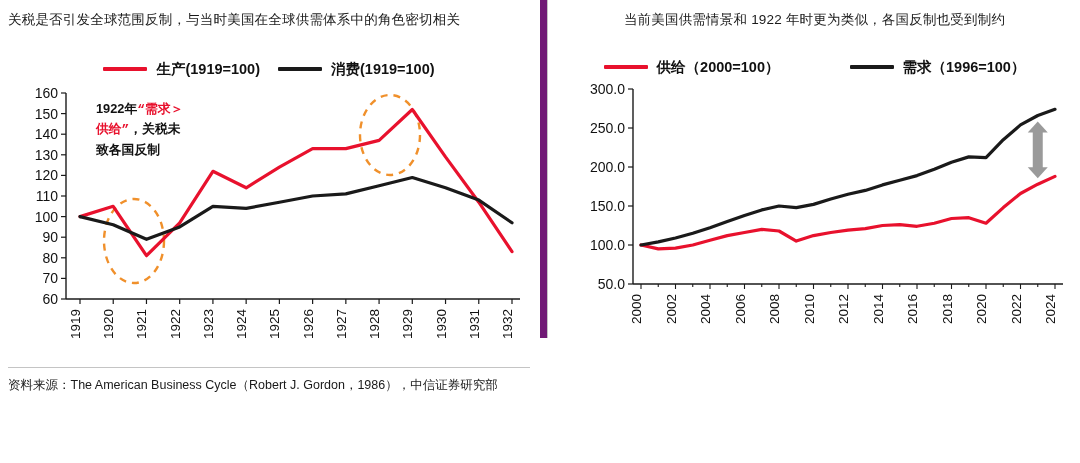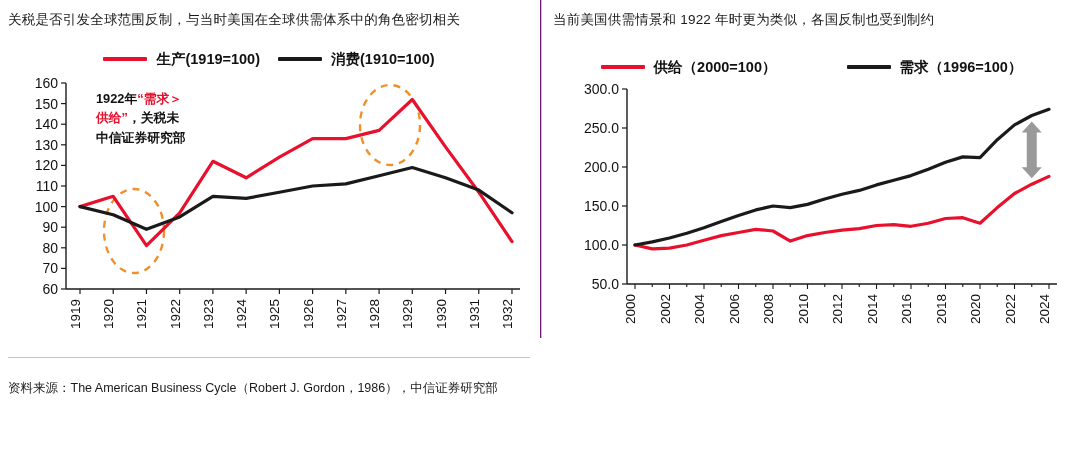--- a/index.html
+++ b/index.html
@@ -6,63 +6,63 @@
   body{
     width:1080px;height:463px;
     background:#ffffff;
     font-family:"Liberation Sans","DejaVu Sans",sans-serif;
     color:#1a1a1a;
     overflow:hidden;
   }
   .wrap{display:flex;width:1080px;height:338px;box-sizing:border-box;}
   .panel{position:relative;box-sizing:border-box;}
   .panel.left{width:540px;padding:8px 10px 0 8px;}
-  .panel.right{width:540px;padding:8px 10px 0 12px;border-left:1px solid #701a75;}
+  .panel.right{width:540px;padding:8px 10px 0 12px;border-left:7px solid #701a75;text-align:center;}
   .divider-v{position:absolute;left:0;top:0;bottom:0;width:1px;background:#c4c4c4;}
 
   .caption{
     font-size:13.5px;line-height:1.75;color:#1a1a1a;
     letter-spacing:.2px;
   }
 
   .legend{
     display:flex;justify-content:center;align-items:center;
-    gap:18px;margin-top:18px;margin-bottom:2px;
+    gap:18px;margin-top:28px;margin-bottom:2px;
   }
   .legend.right-legend{gap:70px;margin-top:26px;}
   .lg-item{display:flex;align-items:center;gap:9px;font-size:14.5px;font-weight:bold;color:#111;}
   .lg-line{width:44px;height:4px;border-radius:1px;display:inline-block;}
 
   .plot{position:relative;}
   .plot svg{display:block;}
 
   .footer{
     font-size:12.5px;line-height:1.8;color:#1a1a1a;
   }
-  .footer-sep{border-top:1px solid #c4c4c4;margin-top:6px;padding-top:19px;}
+  .footer-sep{border-top:1px solid #c4c4c4;margin-top:6px;padding-top:6px;}
 
   .ann{position:absolute;font-size:12.8px;font-weight:bold;line-height:1.55;color:#111;}
-  .ann .red{color:#e8112d;}
+  .ann .red{color:#e8112d;font-family:Liberation Mono, monospace;}
 </style>
 </head>
 <body>
 
 <div class="wrap">
 
   <div class="panel left">
     <div class="caption">关税是否引发全球范围反制，与当时美国在全球供需体系中的角色密切相关</div>
 
     <div class="legend">
       <div class="lg-item">
         <span class="lg-line" style="background:#e8112d;"></span>
         <span>生产(1919=100)</span>
       </div>
       <div class="lg-item">
         <span class="lg-line" style="background:#1a1a1a;"></span>
-        <span>消费(1910=100)</span>
+        <span>消费(1919=100)</span>
       </div>
     </div>
 
     <div class="plot">
       <svg width="520" height="280" viewBox="0 0 520 280">
 
         <line x1="58" y1="12" x2="58" y2="218" stroke="#1a1a1a" stroke-width="1.4"></line>
         <line x1="58" y1="218" x2="512" y2="218" stroke="#1a1a1a" stroke-width="1.4"></line>
 
         <g id="left-yticks" font-size="14" font-family="Liberation Sans, sans-serif" fill="#111" text-anchor="end">
@@ -124,21 +124,21 @@
         <ellipse cx="126" cy="160" rx="30" ry="42" fill="none" stroke="#f0902b" stroke-width="2.4" stroke-dasharray="7 6"></ellipse>
         <ellipse cx="382" cy="54" rx="30" ry="40" fill="none" stroke="#f0902b" stroke-width="2.4" stroke-dasharray="7 6"></ellipse>
 
         <polyline id="left-series-0" fill="none" stroke="#e8112d" stroke-width="3.2" stroke-linejoin="round" stroke-linecap="round" points="72.0,135.6 105.2,125.3 138.5,174.7 171.7,141.8 204.9,90.3 238.2,106.8 271.4,86.2 304.6,67.6 337.8,67.6 371.1,59.4 404.3,28.5 437.5,75.9 470.8,121.2 504.0,170.6"></polyline>
         <polyline id="left-series-1" fill="none" stroke="#1a1a1a" stroke-width="3.2" stroke-linejoin="round" stroke-linecap="round" points="72.0,135.6 105.2,143.8 138.5,158.3 171.7,145.9 204.9,125.3 238.2,127.4 271.4,121.2 304.6,115.0 337.8,112.9 371.1,104.7 404.3,96.5 437.5,106.8 470.8,119.1 504.0,141.8"></polyline>
       </svg>
 
       <div class="ann" style="left:88px;top:18px;">
         <div><span>1922年</span><span class="red">“需求＞</span></div>
         <div><span class="red">供给”</span><span>，关税未</span></div>
-        <div><span>中信证券研究部</span></div>
+        <div><span>致各国反制</span></div>
       </div>
 
     </div>
 
     <div class="footer footer-sep">资料来源：The American Business Cycle（Robert J. Gordon，1986），中信证券研究部</div>
   </div>
 
   <div class="panel right">
     <div class="divider-v"></div>
 

